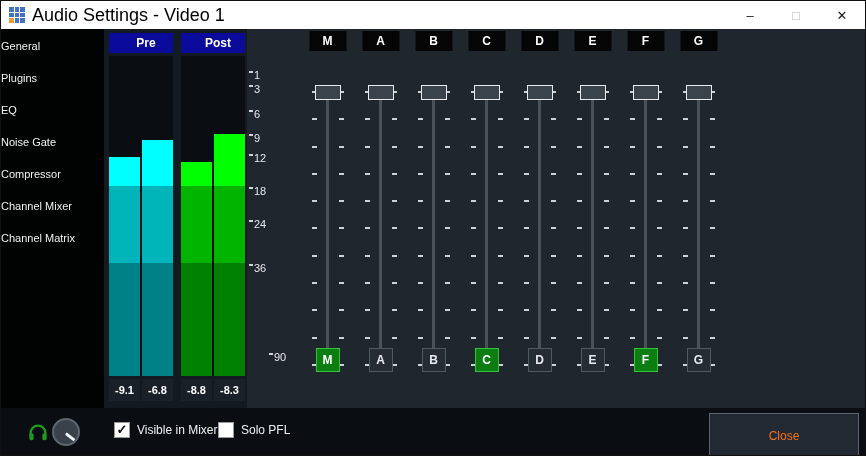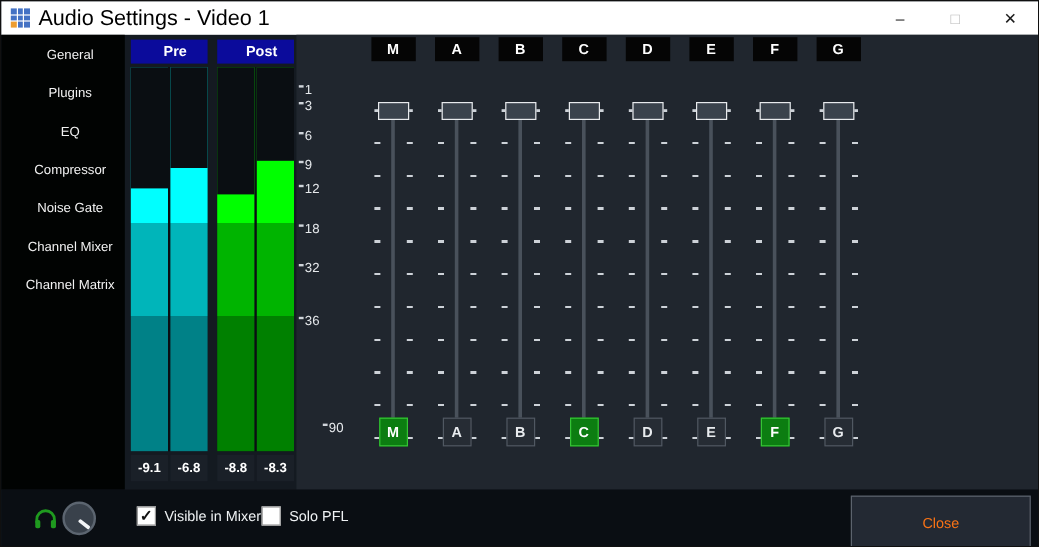--- a/index.html
+++ b/index.html
@@ -16,22 +16,22 @@
   .vmix-logo span.orange { background:#ed9d31; }
   .title-text { position:absolute; left:31px; top:0; height:28px; line-height:28px;
                 font-size:18px; color:#000000; }
   .win-controls { position:absolute; right:0; top:0; height:28px; display:flex; }
   .win-btn { width:46px; height:28px; display:flex; align-items:center; justify-content:center;
              background:transparent; border:0; font-size:13px; color:#1a1a1a; cursor:pointer; }
   .win-btn.max { color:#b9b9b9; }
 
   
   .sidebar { position:absolute; left:0; top:28px; width:103px; height:379px; background:#010302; }
-  .side-item { height:30px; line-height:30px; padding-left:12px; font-size:11px; color:#f2f2f2;
-               cursor:pointer; margin-top:2px;text-align:center; }
+  .side-item { height:30px; line-height:30px; font-size:11px; color:#f2f2f2;
+               cursor:pointer; margin-top:2px; }
   .side-item.selected { background:#0f7c13; }
 
   
   .meter-header { position:absolute; width:64px; height:20px; background:#0b0b9b; color:#ffffff;
                   font-size:12px; font-weight:bold; text-align:center; line-height:20px;padding-left:10px; }
   .meter-well { position:absolute; width:64px; height:320px; background:#0a0e12; }
   .meter-bar { position:absolute; bottom:0; top:0; width:31px; }
   .meter-cover { position:absolute; left:0; top:0; width:100%; background:#0a0e12; }
   .meter-value { position:absolute; width:31px; height:22px; top:378px; background:#1a2028;
                  color:#ffffff; font-size:11px; font-weight:bold; text-align:center; line-height:22px; }
@@ -97,22 +97,22 @@
       <button class="win-btn">–</button>
       <button class="win-btn max">□</button>
       <button class="win-btn">✕</button>
     </div>
   </div>
 
   <div class="sidebar">
     <div class="side-item">General</div>
     <div class="side-item">Plugins</div>
     <div class="side-item">EQ</div>
+    <div class="side-item">Noise Gate</div>
     <div class="side-item">Compressor</div>
-    <div class="side-item">Noise Gate</div>
     <div class="side-item">Channel Mixer</div>
     <div class="side-item">Channel Matrix</div>
   </div>
 
   <div class="meter-header" style="left:108px; top:32px;">Pre</div>
   <div class="meter-header" style="left:180px; top:32px;">Post</div>
 
   <div class="meter-well" style="left:108px; top:55px;">
     <div class="meter-bar" style="left: 0px; background: linear-gradient(rgb(0, 255, 255) 0px, rgb(0, 255, 255) 130px, rgb(0, 181, 186) 130px, rgb(0, 181, 186) 207px, rgb(0, 129, 135) 207px, rgb(0, 129, 135) 100%);">
         <div class="meter-cover" style="height: 31.6%;"></div>
@@ -137,21 +137,21 @@
   <div class="dbfs">dBFS</div>
 
   <div class="fader-panel">
 
     <div class="scale-item" style="top:40px;"><span class="scale-tick"></span><span class="scale-num">1</span></div>
     <div class="scale-item" style="top:54px;"><span class="scale-tick"></span><span class="scale-num">3</span></div>
     <div class="scale-item" style="top:79px;"><span class="scale-tick"></span><span class="scale-num">6</span></div>
     <div class="scale-item" style="top:103px;"><span class="scale-tick"></span><span class="scale-num">9</span></div>
     <div class="scale-item" style="top:123px;"><span class="scale-tick"></span><span class="scale-num">12</span></div>
     <div class="scale-item" style="top:156px;"><span class="scale-tick"></span><span class="scale-num">18</span></div>
-    <div class="scale-item" style="top:189px;"><span class="scale-tick"></span><span class="scale-num">32</span></div>
+    <div class="scale-item" style="top:189px;"><span class="scale-tick"></span><span class="scale-num">24</span></div>
     <div class="scale-item" style="top:233px;"><span class="scale-tick"></span><span class="scale-num">36</span></div>
     <div class="scale-item" style="top:322px;margin-left:20px;"><span class="scale-tick"></span><span class="scale-num">90</span></div>
 
     <div class="fcols">
       <div class="fcol">
         <div class="flabel">M</div>
         <div class="rail rail-l"></div>
         <div class="rail rail-r"></div>
         <div class="ftrack"></div>
         <div class="fhandle"></div>

